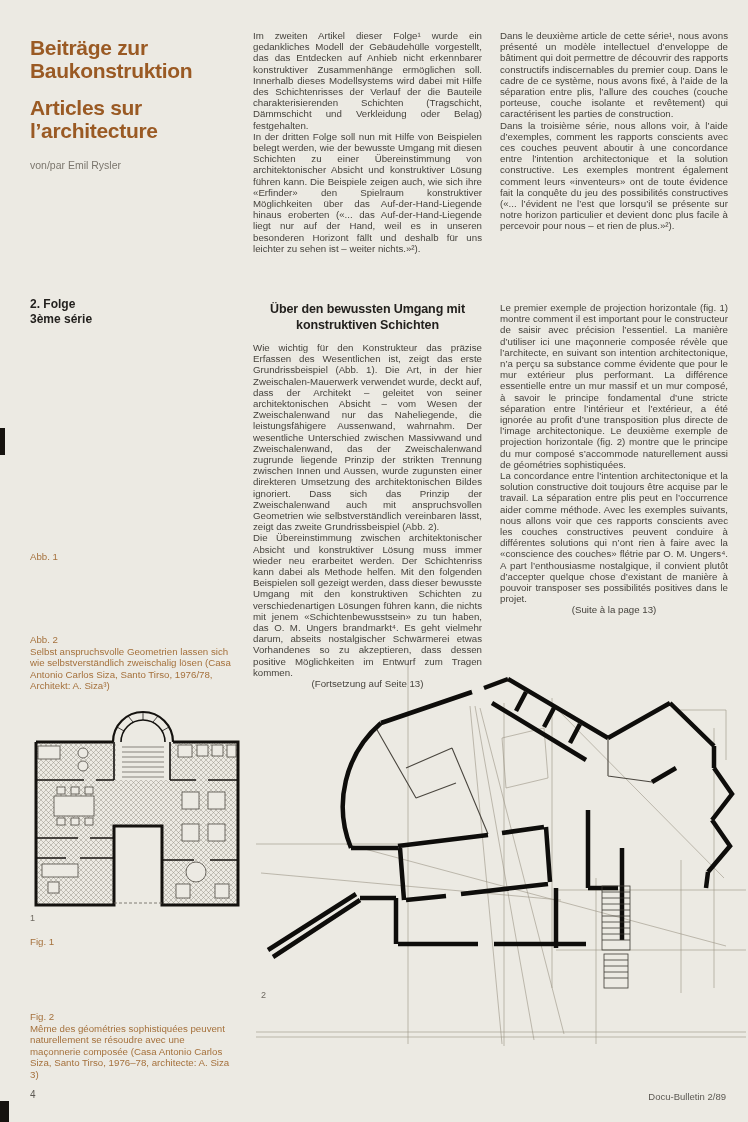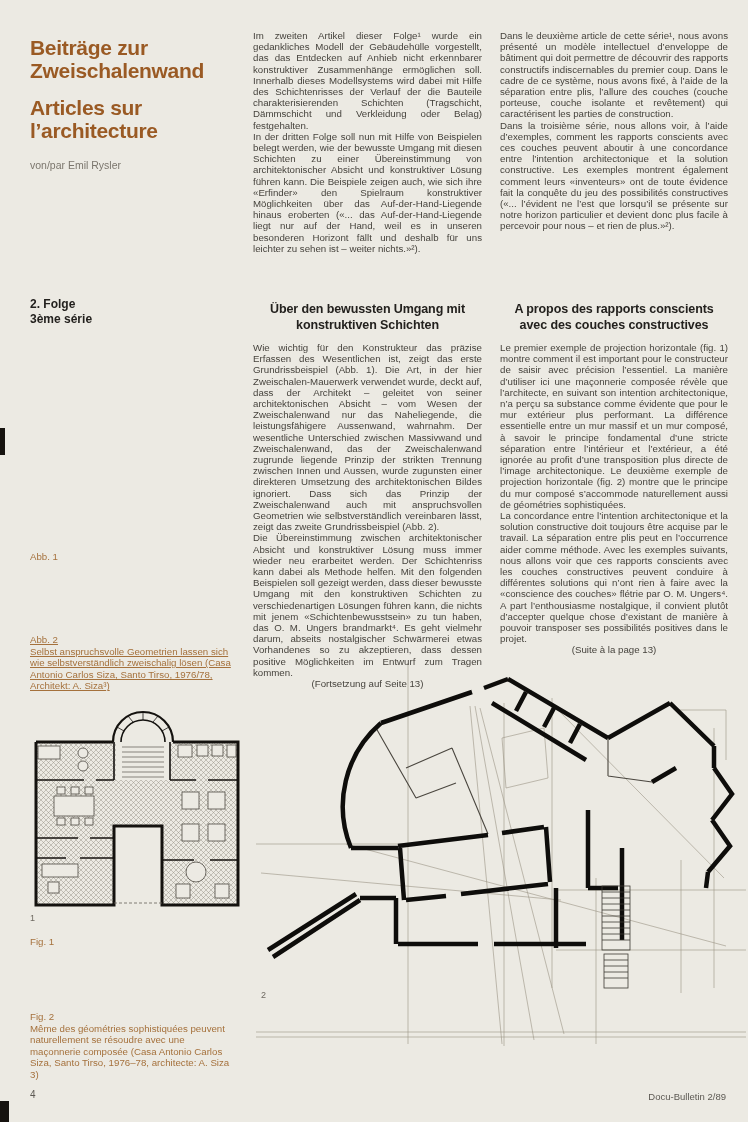--- a/index.html
+++ b/index.html
@@ -28,21 +28,21 @@
   .col-de { left:253px; }
   .col-fr { left:500px; width:228px; }
   .col p { margin:0; hyphens:auto; -webkit-hyphens:auto; }
   .intro { position:absolute; top:0; left:0; right:0; }
   .section { position:absolute; top:272px; left:0; right:0; }
   .sec-head { font-size:12.5px; line-height:15.5px; font-weight:bold; letter-spacing:-0.1px; color:#23211e; text-align:center; margin-bottom:9px; }
   .continuation { text-align:center; margin-top:1px; }
 
   
   .caption { position:absolute; left:30px; width:203px; font-size:9.7px; line-height:11.6px; color:#A5713C; }
-  .cap-abb1 { top:551px; } .cap-abb2 { top:634px;text-decoration:underline; }
+  .cap-abb1 { top:551px; } .cap-abb2 { top:634px; }
   .cap-fig1 { top:936px; } .cap-fig2 { top:1011px; }
 
   
   .plan1 { position:absolute; left:26px; top:700px; width:222px; height:212px; z-index:1; }
   .plan2 { position:absolute; left:256px; top:648px; width:490px; height:400px; z-index:1; }
   .fig-num { position:absolute; font-size:9px; color:#6e6961; z-index:2; }
   .fig-num-1 { left:30px; top:913px; }
   .fig-num-2 { left:261px; top:990px; }
 
   
@@ -51,21 +51,21 @@
 </style>
 </head>
 <body>
 
 <div class="page">
 
   <div class="mark mark-left"></div>
   <div class="mark mark-corner"></div>
 
   <div class="masthead">
-    <h1 class="title title-de">Beiträge zur Zweischalenwand</h1>
+    <h1 class="title title-de">Beiträge zur Baukonstruktion</h1>
     <h1 class="title title-fr">Articles sur l’architecture</h1>
     <div class="byline">von/par Emil Rysler</div>
   </div>
 
   <div class="series">
     <div>2. Folge</div>
     <div>3ème série</div>
   </div>
 
   <div class="col col-de" lang="de">
@@ -80,21 +80,20 @@
       <p class="continuation">(Fortsetzung auf Seite 13)</p>
     </div>
   </div>
 
   <div class="col col-fr" lang="fr">
     <div class="intro">
       <p>Dans le deuxième article de cette série¹, nous avons présenté un modèle intellectuel d’enveloppe de bâtiment qui doit permettre de découvrir des rapports constructifs indiscernables du premier coup. Dans le cadre de ce système, nous avons fixé, à l’aide de la séparation entre plis, l’allure des couches (couche porteuse, couche isolante et revêtement) qui caractérisent les parties de construction.</p>
       <p>Dans la troisième série, nous allons voir, à l’aide d’exemples, comment les rapports conscients avec ces couches peuvent aboutir à une concordance entre l’intention architectonique et la solution constructive. Les exemples montrent également comment leurs «inventeurs» ont de toute évidence fait la conquête du jeu des possibilités constructives («... l’évident ne l’est que lorsqu’il se présente sur notre horizon particulier et devient donc plus facile à percevoir pour nous – et rien de plus.»²).</p>
     </div>
     <div class="section">
-      <h2 class="sec-head">A propos des rapports conscients avec des couches constructives</h2>
       <p>Le premier exemple de projection horizontale (fig. 1) montre comment il est important pour le constructeur de saisir avec précision l’essentiel. La manière d’utiliser ici une maçonnerie composée révèle que l’architecte, en suivant son intention architectonique, n’a perçu sa substance comme évidente que pour le mur extérieur plus performant. La différence essentielle entre un mur massif et un mur composé, à savoir le principe fondamental d’une stricte séparation entre l’intérieur et l’extérieur, a été ignorée au profit d’une transposition plus directe de l’image architectonique. Le deuxième exemple de projection horizontale (fig. 2) montre que le principe du mur composé s’accommode naturellement aussi de géométries sophistiquées.</p>
       <p>La concordance entre l’intention architectonique et la solution constructive doit toujours être acquise par le travail. La séparation entre plis peut en l’occurrence aider comme méthode. Avec les exemples suivants, nous allons voir que ces rapports conscients avec les couches constructives peuvent conduire à différentes solutions qui n’ont rien à faire avec la «conscience des couches» flétrie par O. M. Ungers⁴. A part l’enthousiasme nostalgique, il convient plutôt d’accepter quelque chose d’existant de manière à pouvoir transposer ses possibilités positives dans le projet.</p>
       <p class="continuation">(Suite à la page 13)</p>
     </div>
   </div>
 
   <div class="caption cap-abb1" lang="de">
     <div>Abb. 1</div>
   </div>
   <div class="caption cap-abb2" lang="de">

